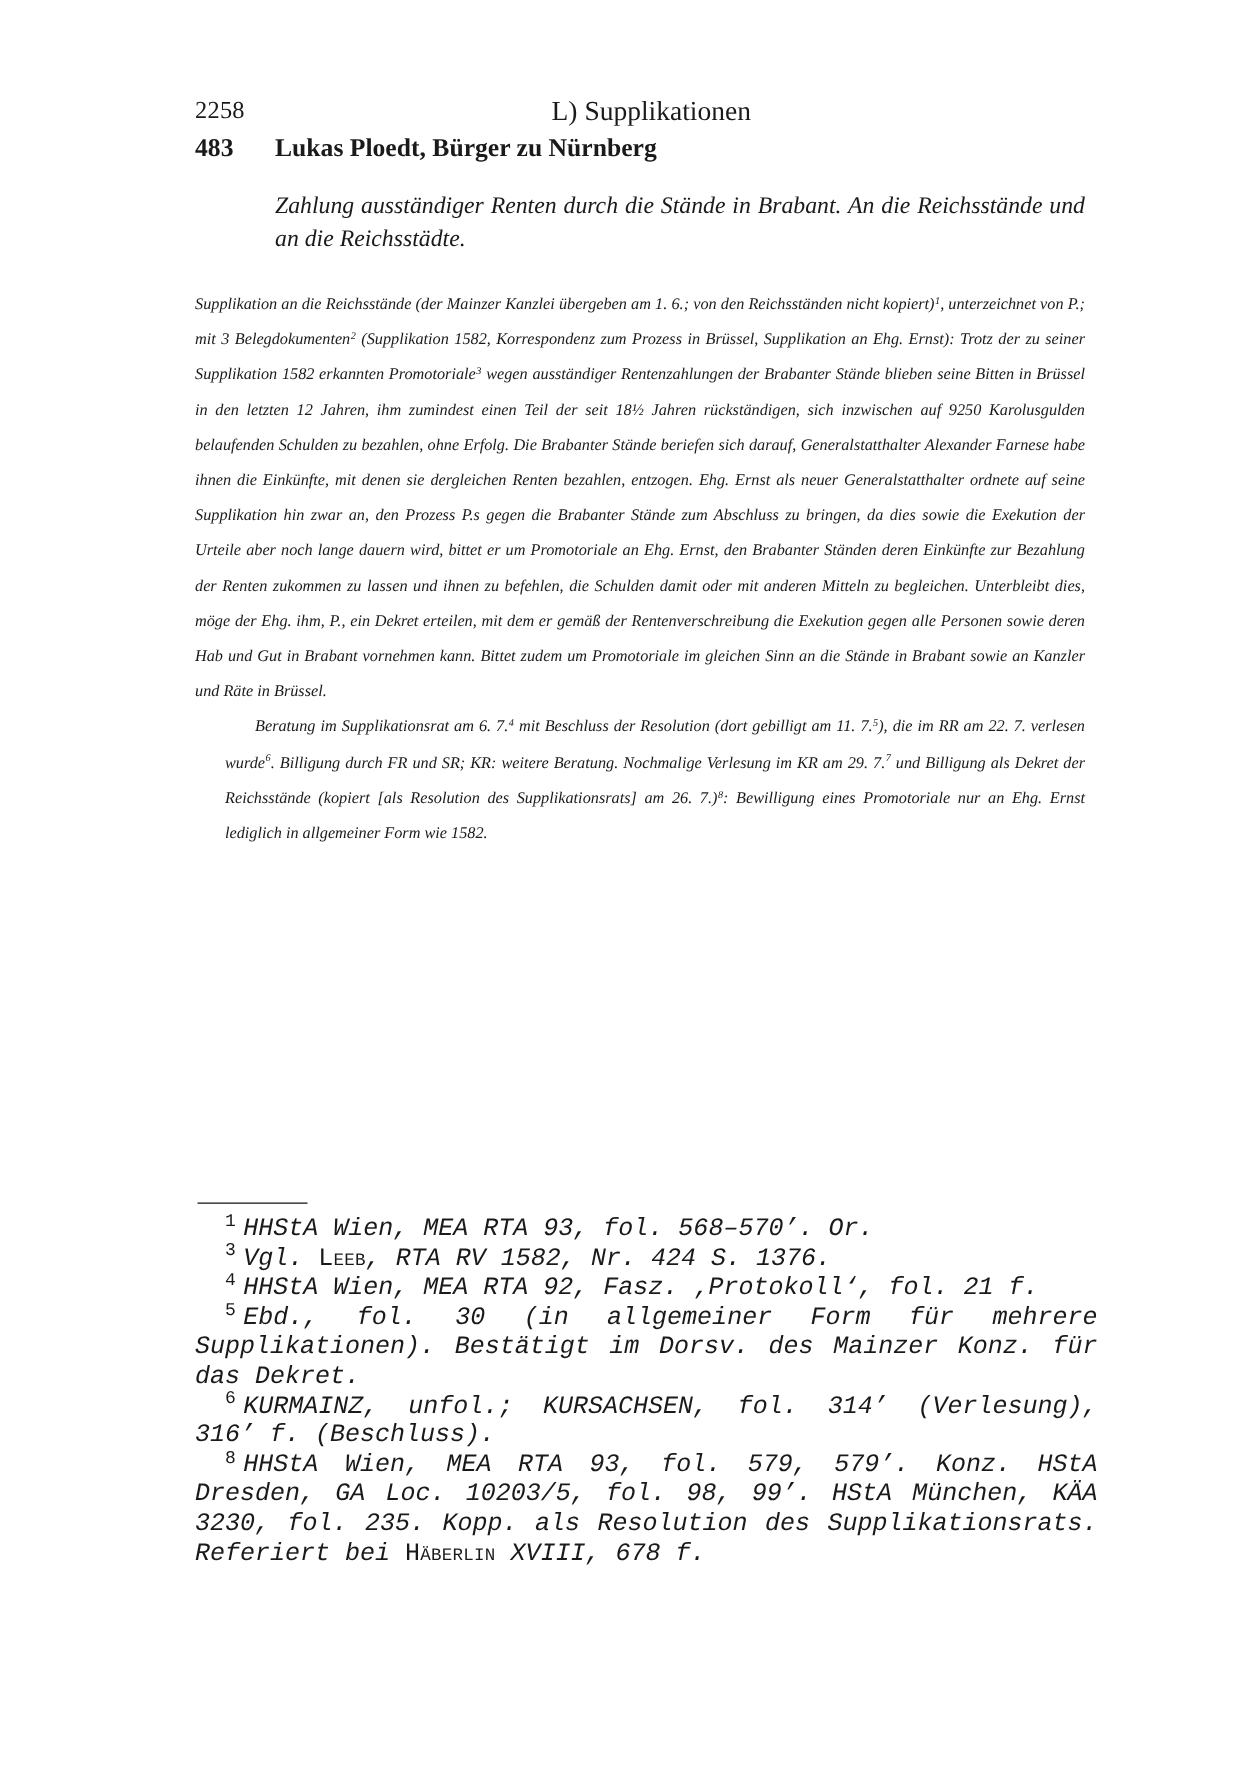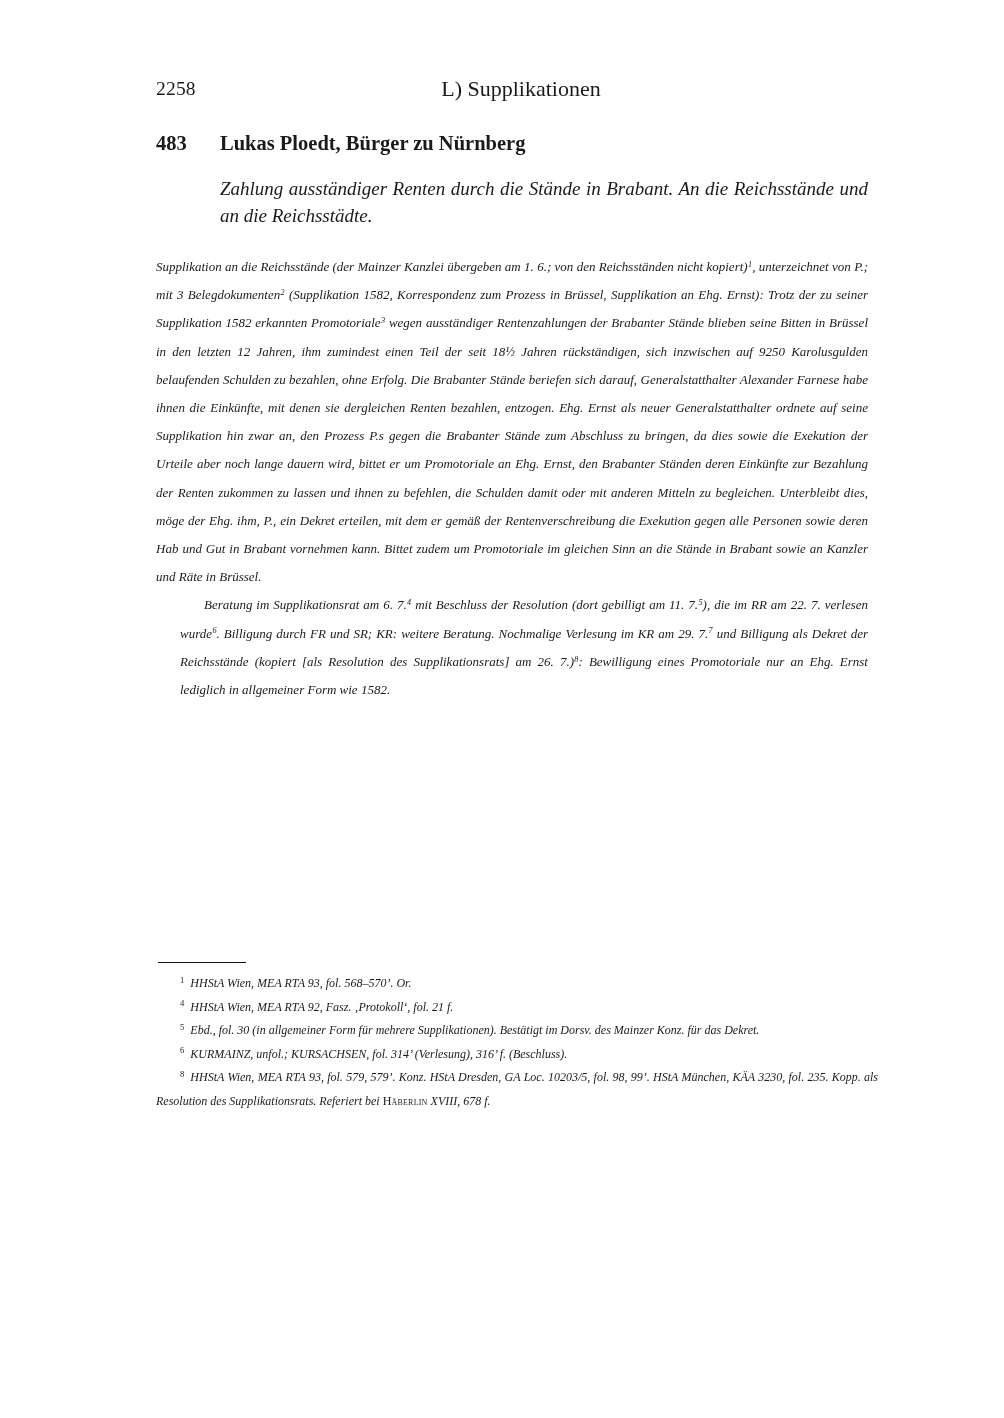--- a/index.html
+++ b/index.html
@@ -46,21 +46,21 @@
     left: 0;
     right: 0;
     top: 0;
     text-align: center;
     font-size: 22px;
     padding-left: 18px;
   }
 
   
   .entry-head {
-    margin-top: 24px;
+    margin-top: 0;
     font-weight: bold;
     font-size: 20.5px;
     line-height: 26px;
     display: flex;
     align-items: baseline;
   }
   .entry-head .num {
     width: 64px;
     flex: 0 0 64px;
   }
@@ -110,23 +110,24 @@
     width: 722px;
   }
   .fn-rule {
     width: 88px;
     height: 0;
     border-top: 1.4px solid #111;
     margin: 0 0 9px 2px;
   }
   .footnotes {
     font-style: italic;
-    font-size: 12px;
+    font-size: 20px;
     line-height: 23.6px;
     text-align: justify;
+    font-family: Liberation Mono, monospace;
   }
   .fn {
     margin: 0 0 0 0;
     text-indent: 24px;
   }
   .fn .mark {
     font-style: normal;
     font-size: 0.72em;
     vertical-align: 0.5em;
     line-height: 0;
@@ -161,20 +162,21 @@
       <p>Supplikation an die Reichsstände (der Mainzer Kanzlei übergeben am 1. 6.; von den Reichsständen nicht kopiert)<sup>1</sup>, unterzeichnet von P.; mit 3 Belegdokumenten<sup>2</sup> (Supplikation 1582, Korrespondenz zum Prozess in Brüssel, Supplikation an Ehg. Ernst): Trotz der zu seiner Supplikation 1582 erkannten Promotoriale<sup>3</sup> wegen ausständiger Rentenzahlungen der Brabanter Stände blieben seine Bitten in Brüssel in den letzten 12 Jahren, ihm zumindest einen Teil der seit 18½ Jahren rückständigen, sich inzwischen auf 9250 Karolusgulden belaufenden Schulden zu bezahlen, ohne Erfolg. Die Brabanter Stände beriefen sich darauf, Generalstatthalter Alexander Farnese habe ihnen die Einkünfte, mit denen sie dergleichen Renten bezahlen, entzogen. Ehg. Ernst als neuer Generalstatthalter ordnete auf seine Supplikation hin zwar an, den Prozess P.s gegen die Brabanter Stände zum Abschluss zu bringen, da dies sowie die Exekution der Urteile aber noch lange dauern wird, bittet er um Promotoriale an Ehg. Ernst, den Brabanter Ständen deren Einkünfte zur Bezahlung der Renten zukommen zu lassen und ihnen zu befehlen, die Schulden damit oder mit anderen Mitteln zu begleichen. Unterbleibt dies, möge der Ehg. ihm, P., ein Dekret erteilen, mit dem er gemäß der Rentenverschreibung die Exekution gegen alle Personen sowie deren Hab und Gut in Brabant vornehmen kann. Bittet zudem um Promotoriale im gleichen Sinn an die Stände in Brabant sowie an Kanzler und Räte in Brüssel.</p>
       <p class="indent">Beratung im Supplikationsrat am 6. 7.<sup>4</sup> mit Beschluss der Resolution (dort gebilligt am 11. 7.<sup>5</sup>), die im RR am 22. 7. verlesen wurde<sup>6</sup>. Billigung durch FR und SR; KR: weitere Beratung. Nochmalige Verlesung im KR am 29. 7.<sup>7</sup> und Billigung als Dekret der Reichsstände (kopiert [als Resolution des Supplikationsrats] am 26. 7.)<sup>8</sup>: Bewilligung eines Promotoriale nur an Ehg. Ernst lediglich in allgemeiner Form wie 1582.</p>
     </div>
 
   </div>
 
   <div class="fn-wrap">
     <div class="fn-rule"></div>
     <div class="footnotes">
         <p class="fn"><span class="mark">1</span><span>HHStA Wien, MEA RTA 93, fol. 568–570’. Or.</span></p>
+        <p class="fn"><span class="mark">3</span><span>Vgl. <span class="sc">Leeb</span>, RTA RV 1582, Nr. 424 S. 1376.</span></p>
         <p class="fn"><span class="mark">4</span><span>HHStA Wien, MEA RTA 92, Fasz. ‚Protokoll‘, fol. 21 f.</span></p>
         <p class="fn"><span class="mark">5</span><span>Ebd., fol. 30 (in allgemeiner Form für mehrere Supplikationen). Bestätigt im Dorsv. des Mainzer Konz. für das Dekret.</span></p>
         <p class="fn"><span class="mark">6</span><span>KURMAINZ, unfol.; KURSACHSEN, fol. 314’ (Verlesung), 316’ f. (Beschluss).</span></p>
         <p class="fn"><span class="mark">8</span><span>HHStA Wien, MEA RTA 93, fol. 579, 579’. Konz. HStA Dresden, GA Loc. 10203/5, fol. 98, 99’. HStA München, KÄA 3230, fol. 235. Kopp. als Resolution des Supplikationsrats. Referiert bei <span class="sc">Häberlin</span> XVIII, 678 f.</span></p>
       </div>
   </div>
 
 </div>
 
 </body></html>

